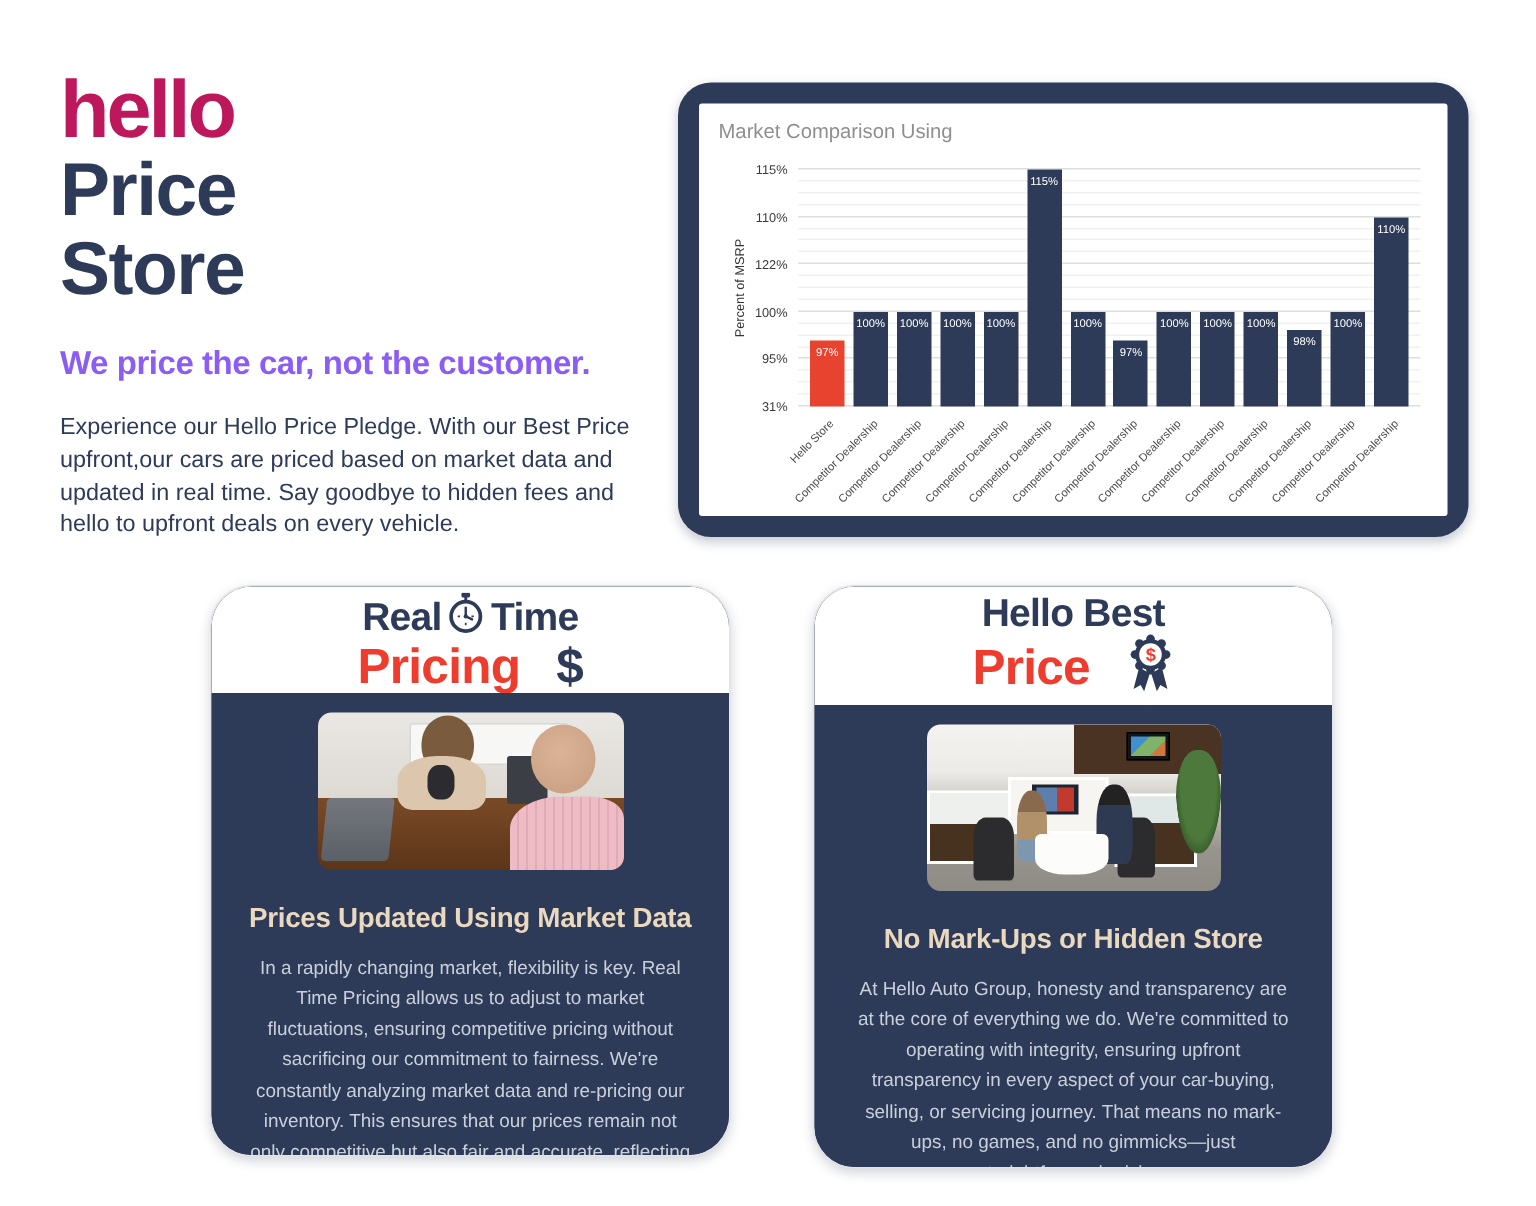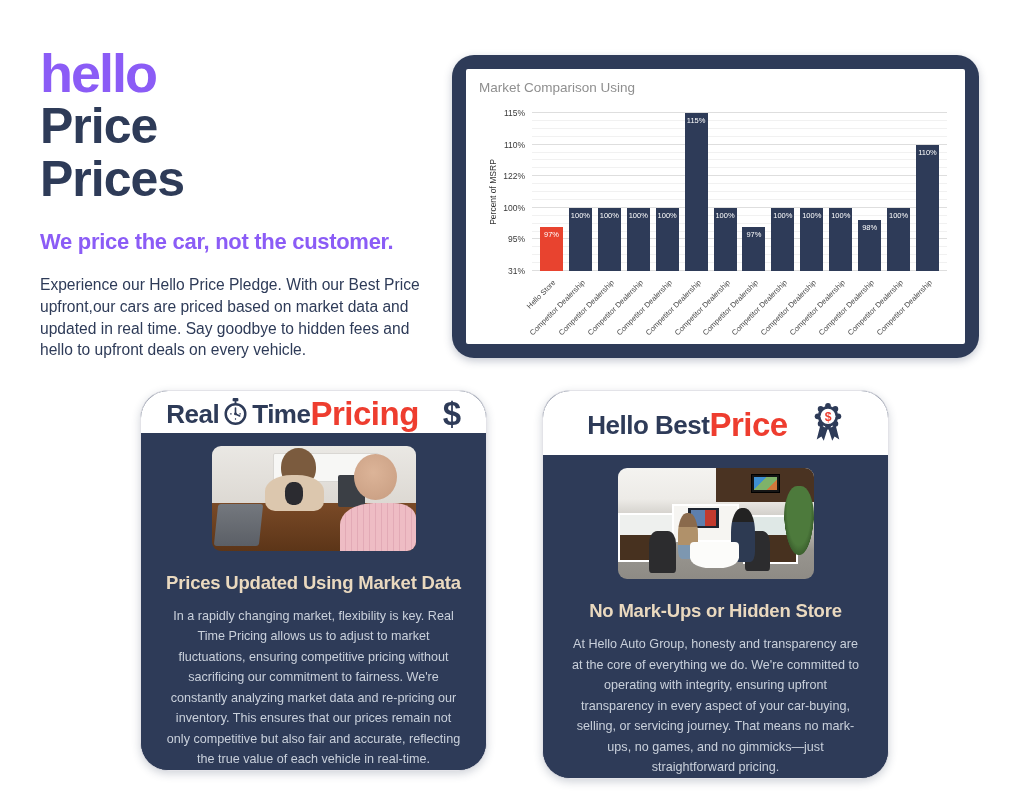--- a/index.html
+++ b/index.html
@@ -3,21 +3,21 @@
 <meta charset="utf-8">
 <style>
   * { margin:0; padding:0; box-sizing:border-box; }
   html,body { background:#ffffff; }
   .page {
     position:relative; width:1024px; height:804px; background:#ffffff;
     font-family:"Liberation Sans", sans-serif; overflow:hidden;
   }
   
   .intro { position:absolute; left:40px; top:46px; width:412px; }
-  .logo { font-size:54px; font-weight:bold; color:#8b5cf6; letter-spacing:-2px; line-height:1; }
+  .logo { font-size:54px; font-weight:bold; color:#be185d; letter-spacing:-2px; line-height:1; }
   .title-line { font-size:50px; font-weight:bold; color:#2e3b58; line-height:1.05; letter-spacing:-1px; }
   .tagline { margin-top:24px; font-size:22px; font-weight:bold; color:#8b5cf6; letter-spacing:-0.3px; }
   .description { margin-top:19px; font-size:15.6px; color:#2e3b58; line-height:1.4; width:402px; }
 
   
   .chart-frame {
     position:absolute; left:452px; top:55px; width:527px; height:303px;
     background:#2e3b58; border-radius:22px; box-shadow:0 3px 8px rgba(46,59,88,.28);
   }
   .chart-panel { position:absolute; inset:14px; background:#ffffff; border-radius:2px; }
@@ -52,21 +52,21 @@
   
   .cards { position:absolute; left:140px; top:390px; display:flex; gap:55px; }
   .card {
     width:347px; border-radius:28px; overflow:hidden; background:#2e3b58;
     border:1px solid #e3e3e8; box-shadow:0 3px 8px rgba(46,59,88,.22);
     display:flex; flex-direction:column;
   }
   .card-left { height:381px; }
   .card-right { height:389px; }
   .card-head {
-    background:#ffffff; height:80px; display:flex; flex-direction:row;
+    background:#ffffff; height:80px; display:flex; flex-direction:column;
     align-items:center; justify-content:center; gap:0; padding-top:4px;
   }
   .head-line1 { font-size:26px; font-weight:bold; color:#2e3b58; letter-spacing:-0.5px; display:flex; align-items:center; gap:5px; line-height:1; }
   .head-line2 { font-size:33px; font-weight:bold; color:#ee3d2f; letter-spacing:-0.5px; display:flex; align-items:center; gap:24px; line-height:1.05; }
   .dollar-suffix { color:#2e3b58; }
   .card-body { flex:1; background:#2e3b58; padding:13px 22px 0; text-align:center; }
   .card-heading { color:#ead9bf; font-size:18.5px; font-weight:bold; margin-top:21px; letter-spacing:-0.2px; }
   .card-text { color:#c9d0db; font-size:12.6px; line-height:1.63; margin-top:12px; padding:0 2px; }
 
   
@@ -104,21 +104,21 @@
   .chair-b { right:22%; bottom:8%; width:13%; height:36%; background:#2c2c2e; border-radius:30% 30% 10% 10%; }
 </style>
 </head>
 <body>
 
 <div class="page">
 
   <div class="intro">
     <div class="logo">hello</div>
     <div class="title-line">Price</div>
-    <div class="title-line">Prices</div>
+    <div class="title-line">Store</div>
     <div class="tagline">We price the car, not the customer.</div>
     <p class="description">Experience our Hello Price Pledge. With our Best Price upfront,our cars are priced based on market data and updated in real time. Say goodbye to hidden fees and hello to upfront deals on every vehicle.</p>
   </div>
 
   <div class="chart-frame">
     <div class="chart-panel">
       <div class="chart-title">Market Comparison Using</div>
       <div class="ylabel">Percent of MSRP</div>
       <div class="plot" id="plot">
           <div class="grid minor" style="bottom: 5%;"></div>

